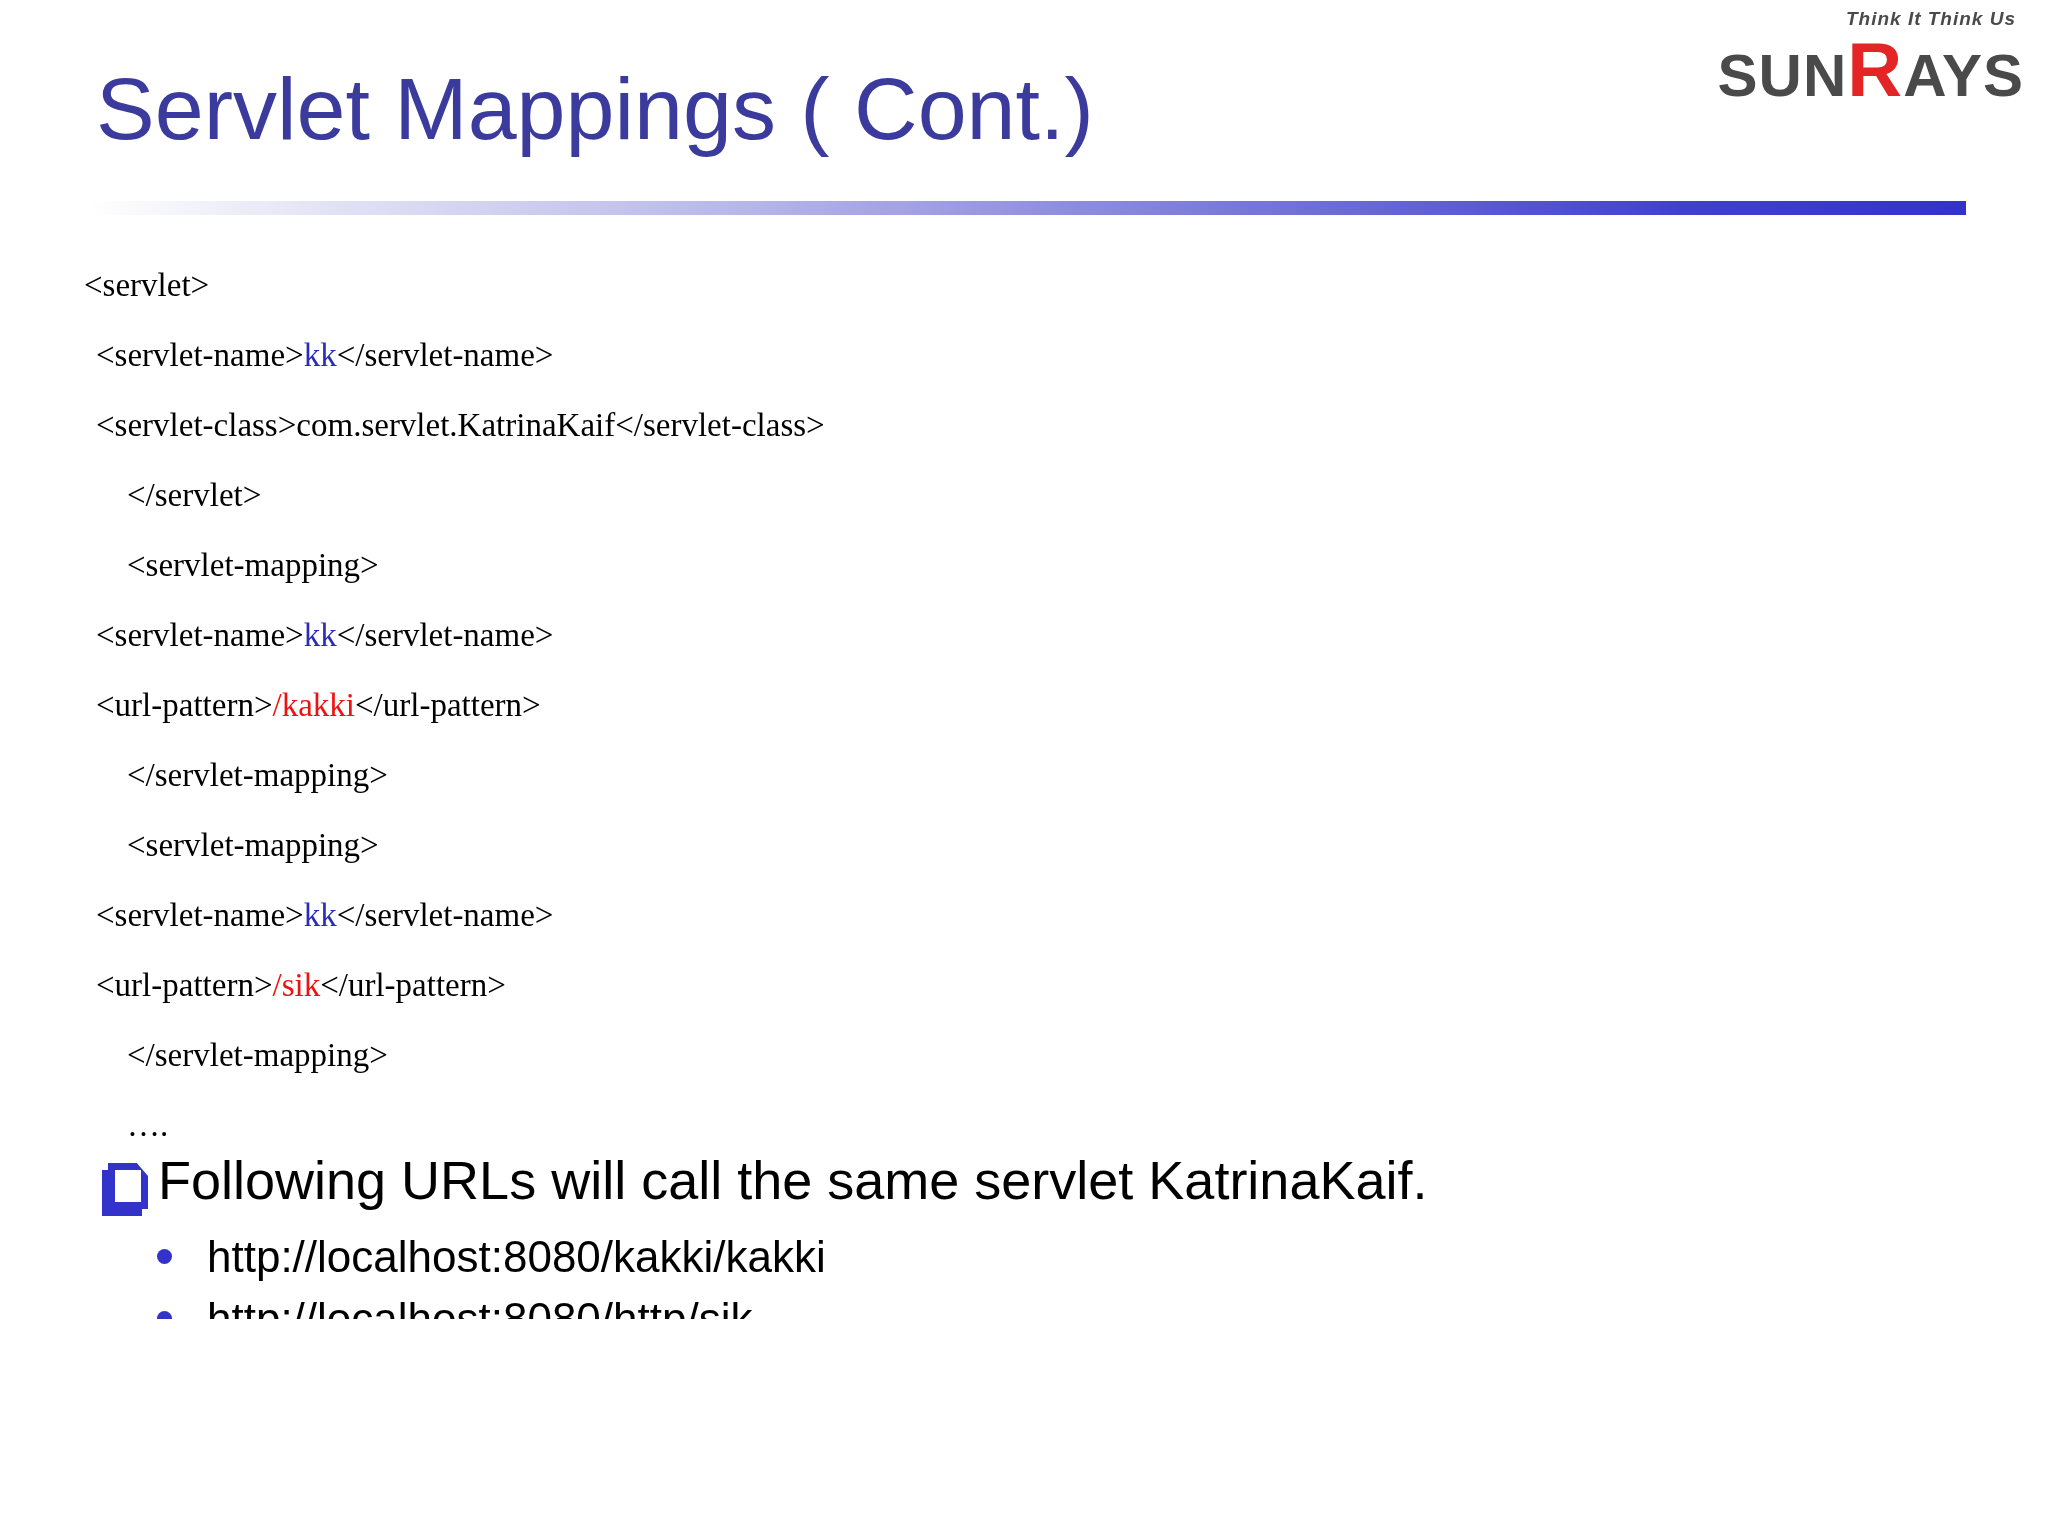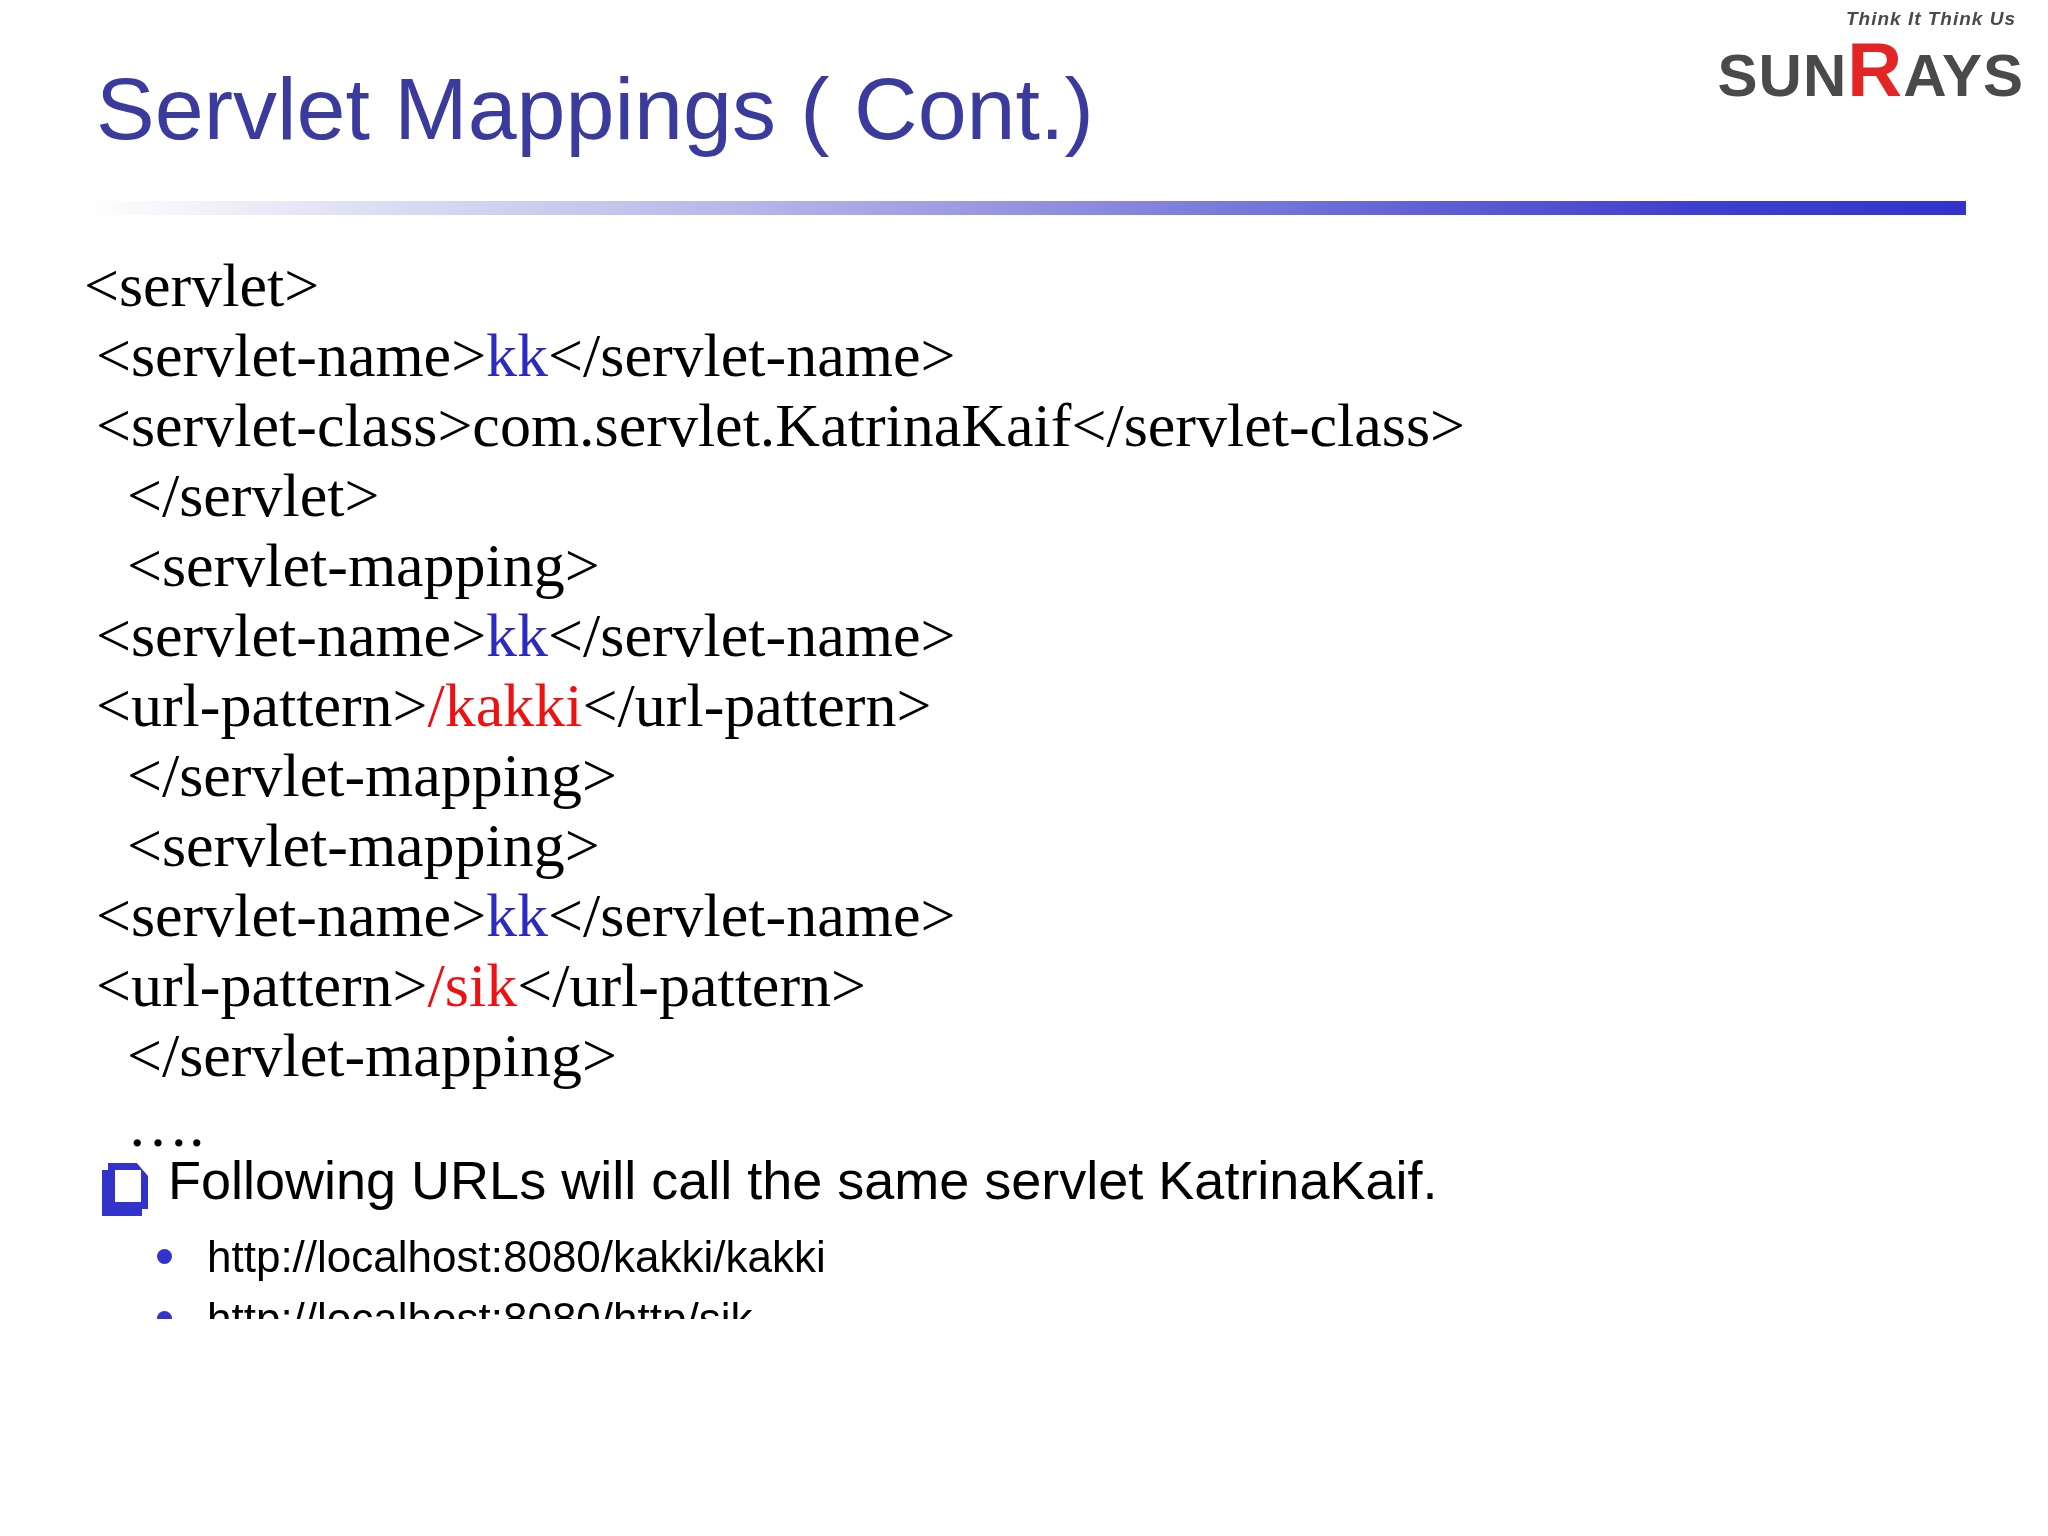--- a/index.html
+++ b/index.html
@@ -16,37 +16,37 @@
 
   
   .title{position:absolute;left:88px;top:50px;margin:8px;font-size:88px;font-weight:400;
          color:var(--title-blue,#3b3b9d);white-space:nowrap;}
   .rule{position:absolute;left:88px;top:201px;width:1878px;height:14px;
         background:linear-gradient(90deg,#ffffff 0%,#e4e4f6 12%,#b6b6e9 35%,
                    #7b7bdb 60%,#4040ce 85%,var(--accent-blue,#3333cc) 100%);}
 
   
   .code{position:absolute;left:0;top:250px;width:2048px;
-        font-family:"Liberation Serif",serif;font-size:62px;line-height:70px;color:#000;}
+        font-family:"Liberation Serif",serif;font-size:33px;line-height:70px;color:#000;}
   .code .ln{height:70px;white-space:pre;}
   .ind-0{padding-left:84px;}
   .ind-1{padding-left:127px;}
   .ind-2{padding-left:96px;}
   .c-k{color:#000;}
   .c-b{color:var(--code-blue,#2b2bc0);}
   .c-r{color:var(--code-red,#ee1111);}
 
   
   .cb{position:absolute;left:108px;top:1163px;width:40px;height:46px;}
   .cb .sh{position:absolute;left:-6px;top:7px;width:40px;height:46px;
           background:var(--accent-blue,#3333cc);}
   .cb .bx{position:absolute;left:0;top:0;width:40px;height:46px;background:#fff;
           border:7px solid var(--accent-blue,#3333cc);box-sizing:border-box;
           clip-path:polygon(0 0,72% 0,100% 28%,100% 100%,0 100%);}
-  .bullet-text{position:absolute;left:168px;top:1147px;font-size:54px;line-height:66px;
+  .bullet-text{position:absolute;left:158px;top:1147px;font-size:54px;line-height:66px;
                color:#000;white-space:nowrap;}
 
   
   .subs{position:absolute;left:157px;top:1226px;}
   .sub-row{position:relative;height:62px;padding-left:50px;font-size:44px;
            line-height:62px;color:#000;white-space:nowrap;}
   .sub-row .dot{position:absolute;left:0;top:23px;width:15px;height:15px;
                 border-radius:50%;background:var(--accent-blue,#3333cc);}
 
   

